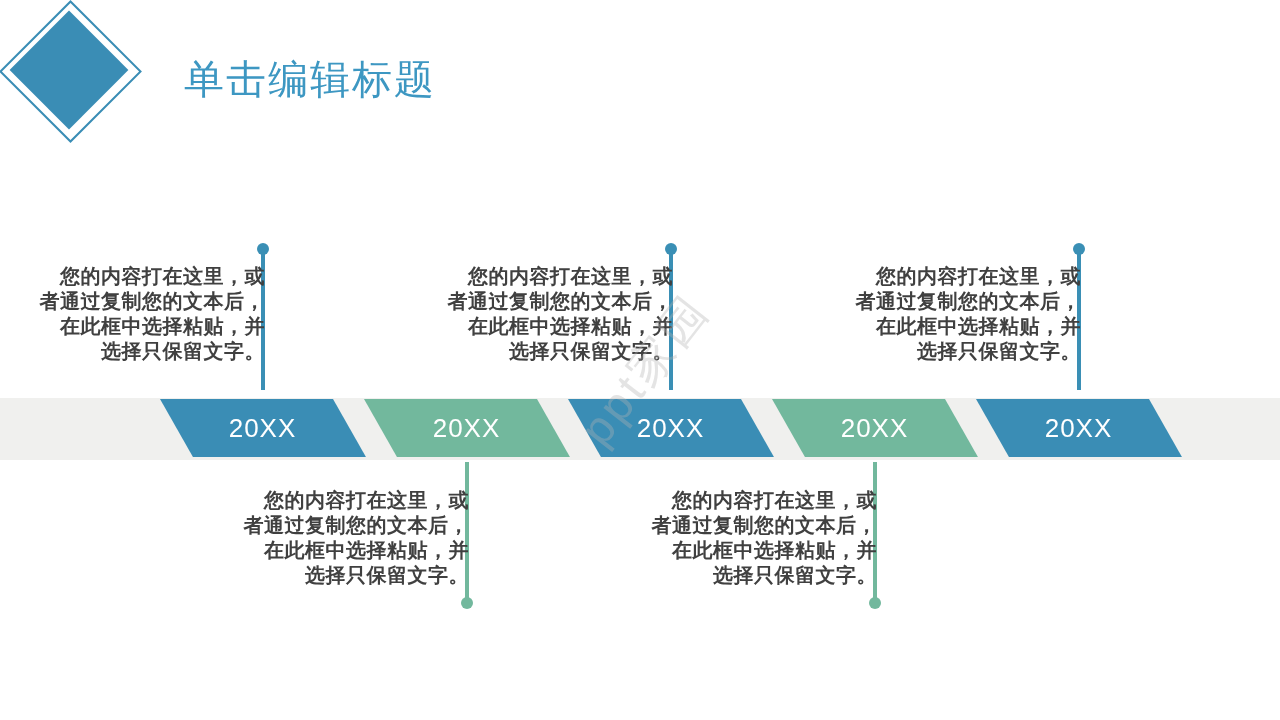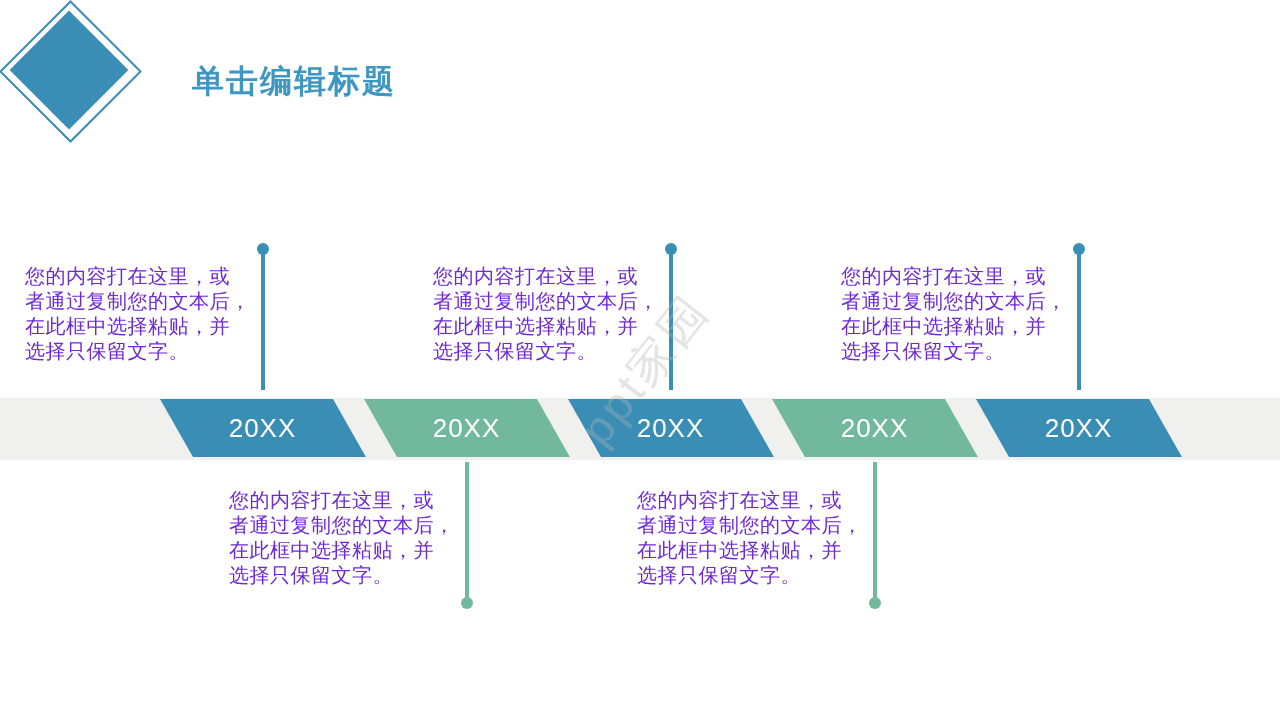--- a/index.html
+++ b/index.html
@@ -14,22 +14,22 @@
     position:absolute;left:20px;top:21px;width:97px;height:97px;
     border:2px solid #3a8db5;transform:rotate(45deg);background:transparent;
   }
   .d-fill{
     position:absolute;left:27px;top:28px;width:84px;height:84px;
     background:#3a8db5;transform:rotate(45deg);
   }
 
   
   .title{
-    position:absolute;left:180px;top:48px;margin:12px;
-    font-size:32px;font-weight:bold;letter-spacing:2px;color:#3d97c2;
+    position:absolute;left:180px;top:48px;margin:4px;
+    font-size:40px;font-weight:normal;letter-spacing:2px;color:#3d97c2;
   }
 
   
   .watermark{
     position:absolute;left:510px;top:250px;width:270px;height:240px;
     display:flex;align-items:center;justify-content:center;
     font-size:46px;color:#b4b4b4;opacity:.35;letter-spacing:4px;
     transform:rotate(-52deg);pointer-events:none;z-index:6;
   }
 
@@ -62,22 +62,22 @@
   .conn.bottom .dot{top:597px;}
   .cx1 .line{left:261px;} .cx1 .dot{left:257px;}
   .cx2 .line{left:465px;} .cx2 .dot{left:461px;}
   .cx3 .line{left:669px;} .cx3 .dot{left:665px;}
   .cx4 .line{left:873px;} .cx4 .dot{left:869px;}
   .cx5 .line{left:1077px;}.cx5 .dot{left:1073px;}
 
   
   .callout{
     position:absolute;width:240px;z-index:4;
-    font-size:20px;line-height:25px;letter-spacing:.5px;color:#6d28d9;
-    text-align:left;white-space:pre-line;
+    font-size:20px;line-height:25px;letter-spacing:.5px;color:#404040;
+    text-align:right;white-space:pre-line;font-weight:bold;
   }
   .callout.top{top:264px;}
   .callout.bottom{top:488px;}
   .co1{left:25px;} .co2{left:229px;} .co3{left:433px;} .co4{left:637px;} .co5{left:841px;}
 </style>
 </head>
 <body>
 
 <div class="slide">
 

